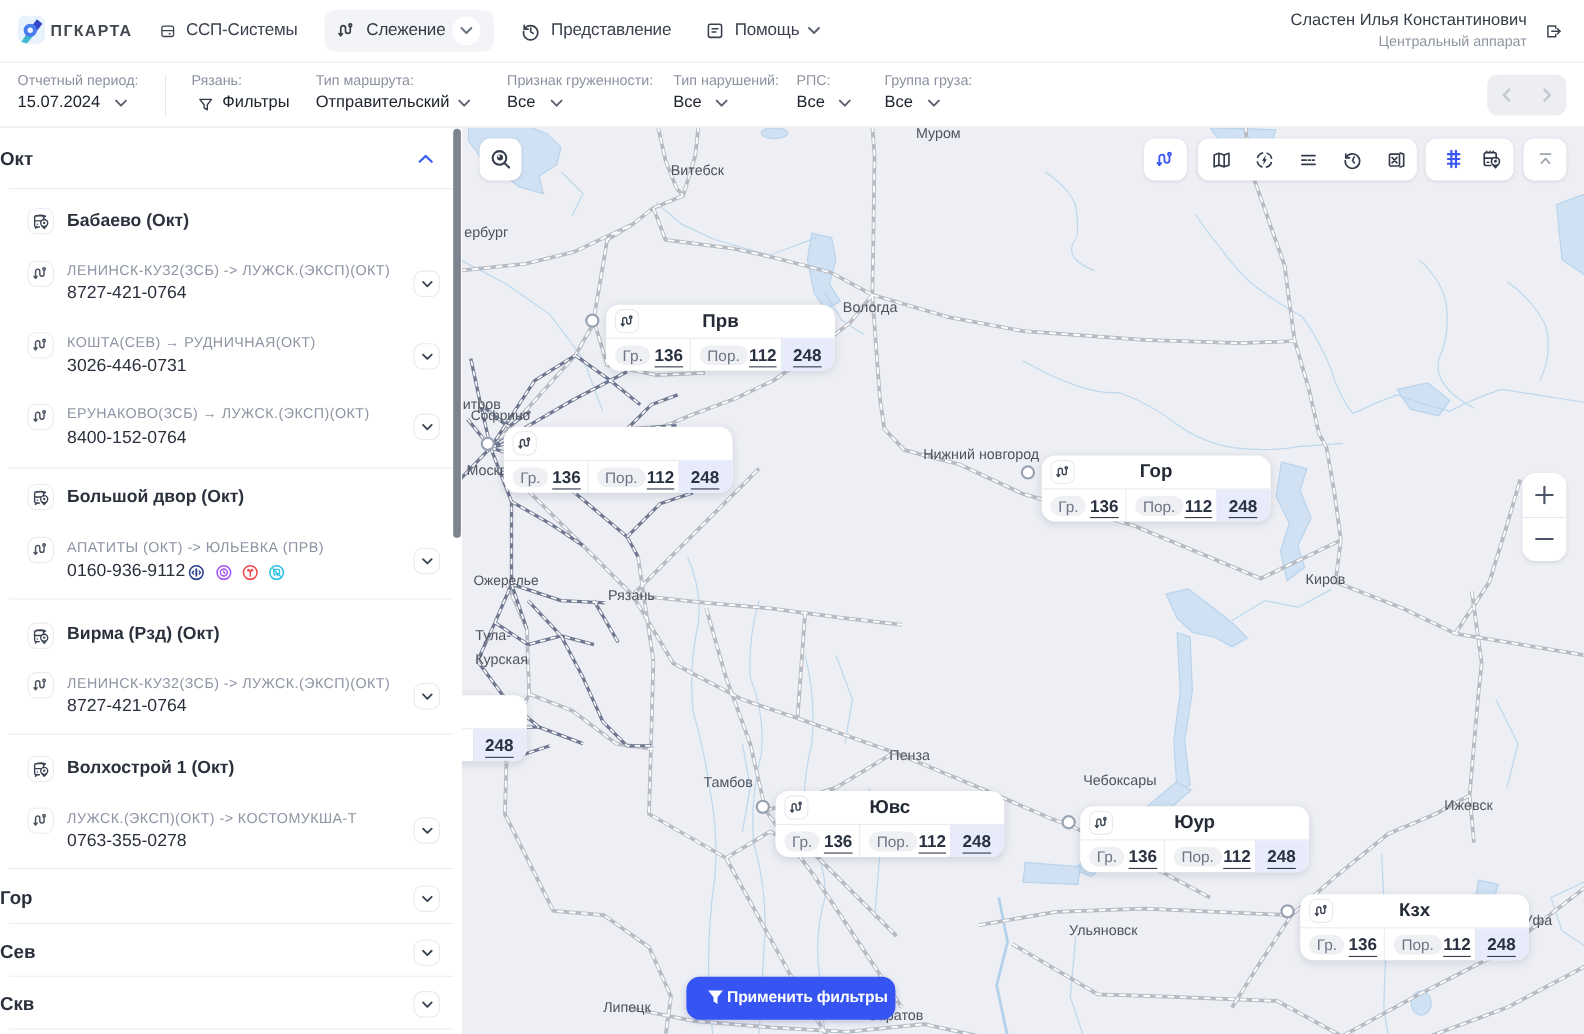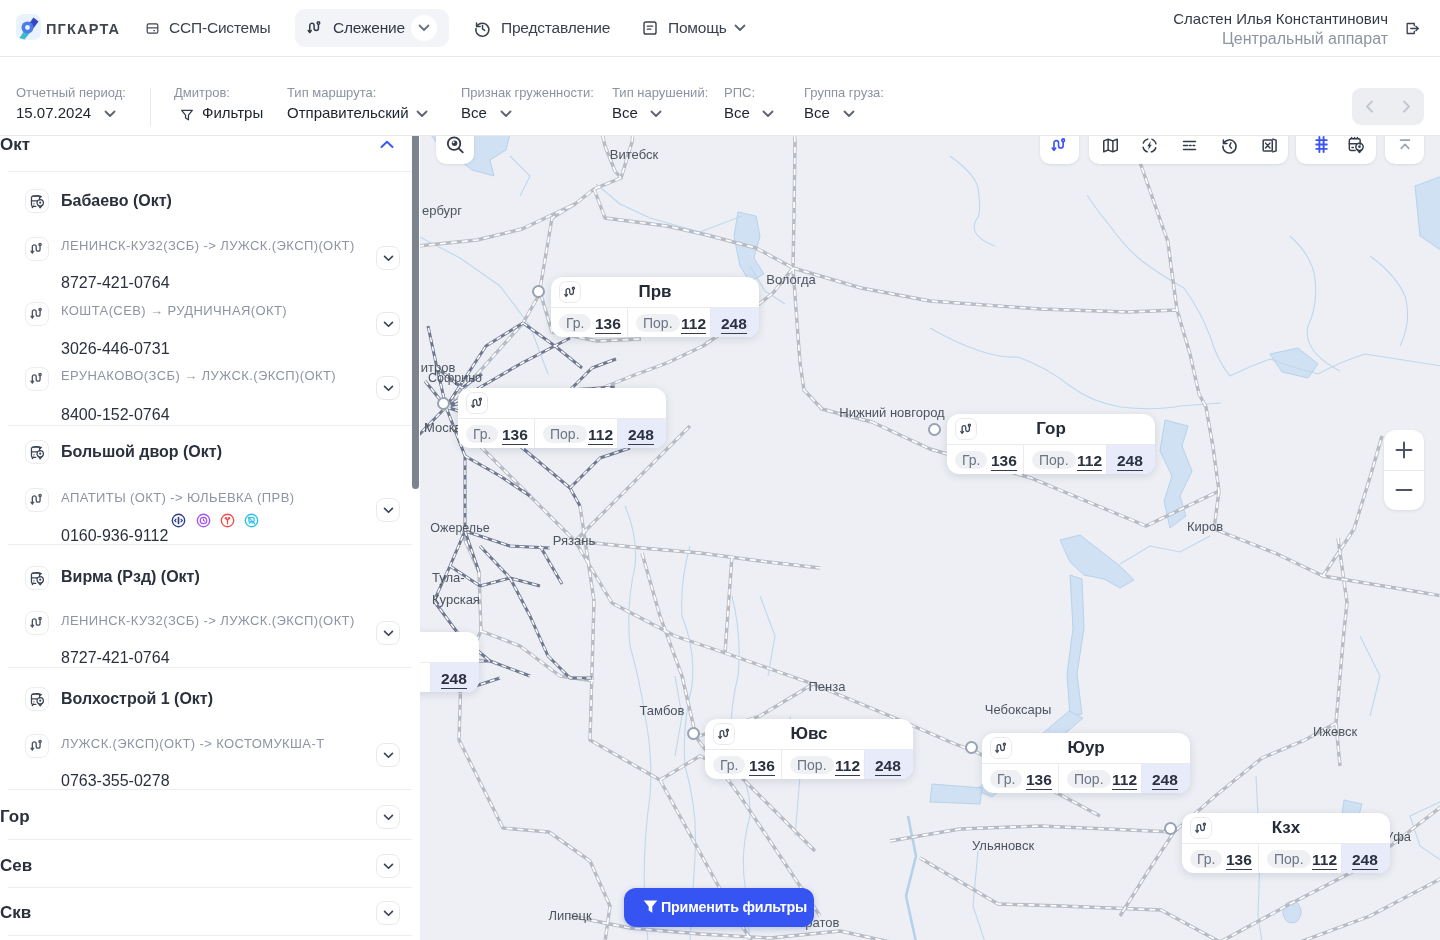--- a/index.html
+++ b/index.html
@@ -3,35 +3,35 @@
 <meta charset="utf-8">
 <style>
   * { margin:0; padding:0; box-sizing:border-box; }
   html,body { width:1440px; height:940px; overflow:hidden; background:#fff;
     font-family:"Liberation Sans", sans-serif; }
   .abs { position:absolute; }
   
   #header { position:absolute; left:0; top:0; width:1440px; height:57px;
     background:#fff; border-bottom:1px solid #e7e9ed; z-index:30; }
   #filterbar { position:absolute; left:0; top:57px; width:1440px; height:59px;
-    background:#fff; border-bottom:1px solid #e7e9ed; z-index:30;margin-top:20px; }
+    background:#fff; border-bottom:1px solid #e7e9ed; z-index:30; }
   .flabel { position:absolute; font-size:13px; color:#8b92a0; }
   .fval { position:absolute; font-size:15px; color:#20262f; font-weight:500; }
   .navtxt { position:absolute; font-size:15.5px; color:#3b424e; letter-spacing:-0.2px; }
   
   #sidebar { position:absolute; left:0; top:116px; width:420px; height:824px;
     background:#fff; z-index:20; }
   .divider { position:absolute; left:8px; width:404px; height:1px; background:#eceef1; }
   .sect { position:absolute; left:0; font-size:17px; font-weight:700; color:#2a313d; }
   .station { position:absolute; left:61px; font-size:16px; font-weight:700; color:#2a313d; }
   .iconbox { position:absolute; width:24px; height:24px; border:1px solid #e9ecf0;
     border-radius:8px; background:#fff; display:flex; align-items:center; justify-content:center; }
   .rtitle { position:absolute; left:61px; font-size:13px; font-weight:500; color:#8d94a3;
     letter-spacing:0.4px; }
-  .rnum { position:absolute; left:61px; font-size:16px; color:#2a313d;margin-top:16px; }
+  .rnum { position:absolute; left:61px; font-size:16px; color:#2a313d; }
   .chevbtn { position:absolute; left:376px; width:24px; height:24px; border:1px solid #e7eaee;
     border-radius:8px; background:#fff; display:flex; align-items:center; justify-content:center; }
   #scrollthumb { position:absolute; left:412px; top:1px; width:7px; height:372px;
     background:#7d8490; border-radius:4px; }
   
   #map { position:absolute; left:420px; top:116px; width:1020px; height:824px;
     background:#edeff4; overflow:hidden; z-index:10; }
   .mbtn { position:absolute; background:#fff; border-radius:10px;
     box-shadow:0 1px 3px rgba(30,40,70,0.10); display:flex; align-items:center; justify-content:center; }
   
@@ -96,35 +96,35 @@
     <rect x="4" y="4" width="16" height="16" rx="2.5"></rect>
     <line x1="8.5" y1="9.5" x2="15.5" y2="9.5"></line>
     <line x1="8.5" y1="13.5" x2="13" y2="13.5"></line>
   </svg>
   <div class="navtxt" style="left:668px;top:19px">Помощь</div>
   <svg class="abs" style="left:734px;top:24px" width="12" height="8" viewBox="0 0 12 8" fill="none" stroke="#5c6370" stroke-width="1.8" stroke-linecap="round" stroke-linejoin="round">
       <path d="M1.5 1.5 L6 6 L10.5 1.5"></path>
     </svg>
 
   <div class="abs" style="right:52px;top:10px;font-size:15px;font-weight:500;color:#333a46;text-align:center">Сластен Илья Константинович</div>
-  <div class="abs" style="right:52px;top:30px;font-size:16px;color:#8d94a2;text-align:center">Центральный аппарат</div>
+  <div class="abs" style="right:52px;top:30px;font-size:13px;color:#8d94a2;text-align:center">Центральный аппарат</div>
   <svg class="abs" style="left:1404px;top:20px" width="17" height="17" viewBox="0 0 24 24" fill="none" stroke="#3b424e" stroke-width="1.9" stroke-linecap="round" stroke-linejoin="round">
     <path d="M14.5 8 L14.5 5 L4.5 5 L4.5 19 L14.5 19 L14.5 16"></path>
     <line x1="9.5" y1="12" x2="20" y2="12"></line>
     <path d="M16.8 8.8 L20 12 L16.8 15.2"></path>
   </svg>
 </div>
 <div id="filterbar">
   <div class="flabel" style="left:16px;top:8px">Отчетный период:</div>
   <div class="fval" style="left:16px;top:27px">15.07.2024</div>
   <svg class="abs" style="left:104px;top:33px" width="12" height="8" viewBox="0 0 12 8" fill="none" stroke="#5c6370" stroke-width="1.8" stroke-linecap="round" stroke-linejoin="round">
       <path d="M1.5 1.5 L6 6 L10.5 1.5"></path>
     </svg>
   <div class="abs" style="left:150px;top:11px;width:1px;height:38px;background:#e5e8ec"></div>
-  <div class="flabel" style="left:174px;top:8px">Дмитров:</div>
+  <div class="flabel" style="left:174px;top:8px">Рязань:</div>
   <svg class="abs" style="left:179px;top:30px" width="16" height="16" viewBox="0 0 24 24" fill="none" stroke="#343b47" stroke-width="1.9" stroke-linejoin="round">
       <path d="M4 5 L20 5 L14.2 12.3 L14.2 19.2 L9.8 16.6 L9.8 12.3 Z"></path>
     </svg>
   <div class="fval" style="left:202px;top:27px">Фильтры</div>
   <div class="flabel" style="left:287px;top:8px">Тип маршрута:</div>
   <div class="fval" style="left:287px;top:27px">Отправительский</div>
   <svg class="abs" style="left:416px;top:33px" width="12" height="8" viewBox="0 0 12 8" fill="none" stroke="#5c6370" stroke-width="1.8" stroke-linecap="round" stroke-linejoin="round">
       <path d="M1.5 1.5 L6 6 L10.5 1.5"></path>
     </svg>
   <div class="flabel" style="left:461px;top:8px">Признак груженности:</div>

